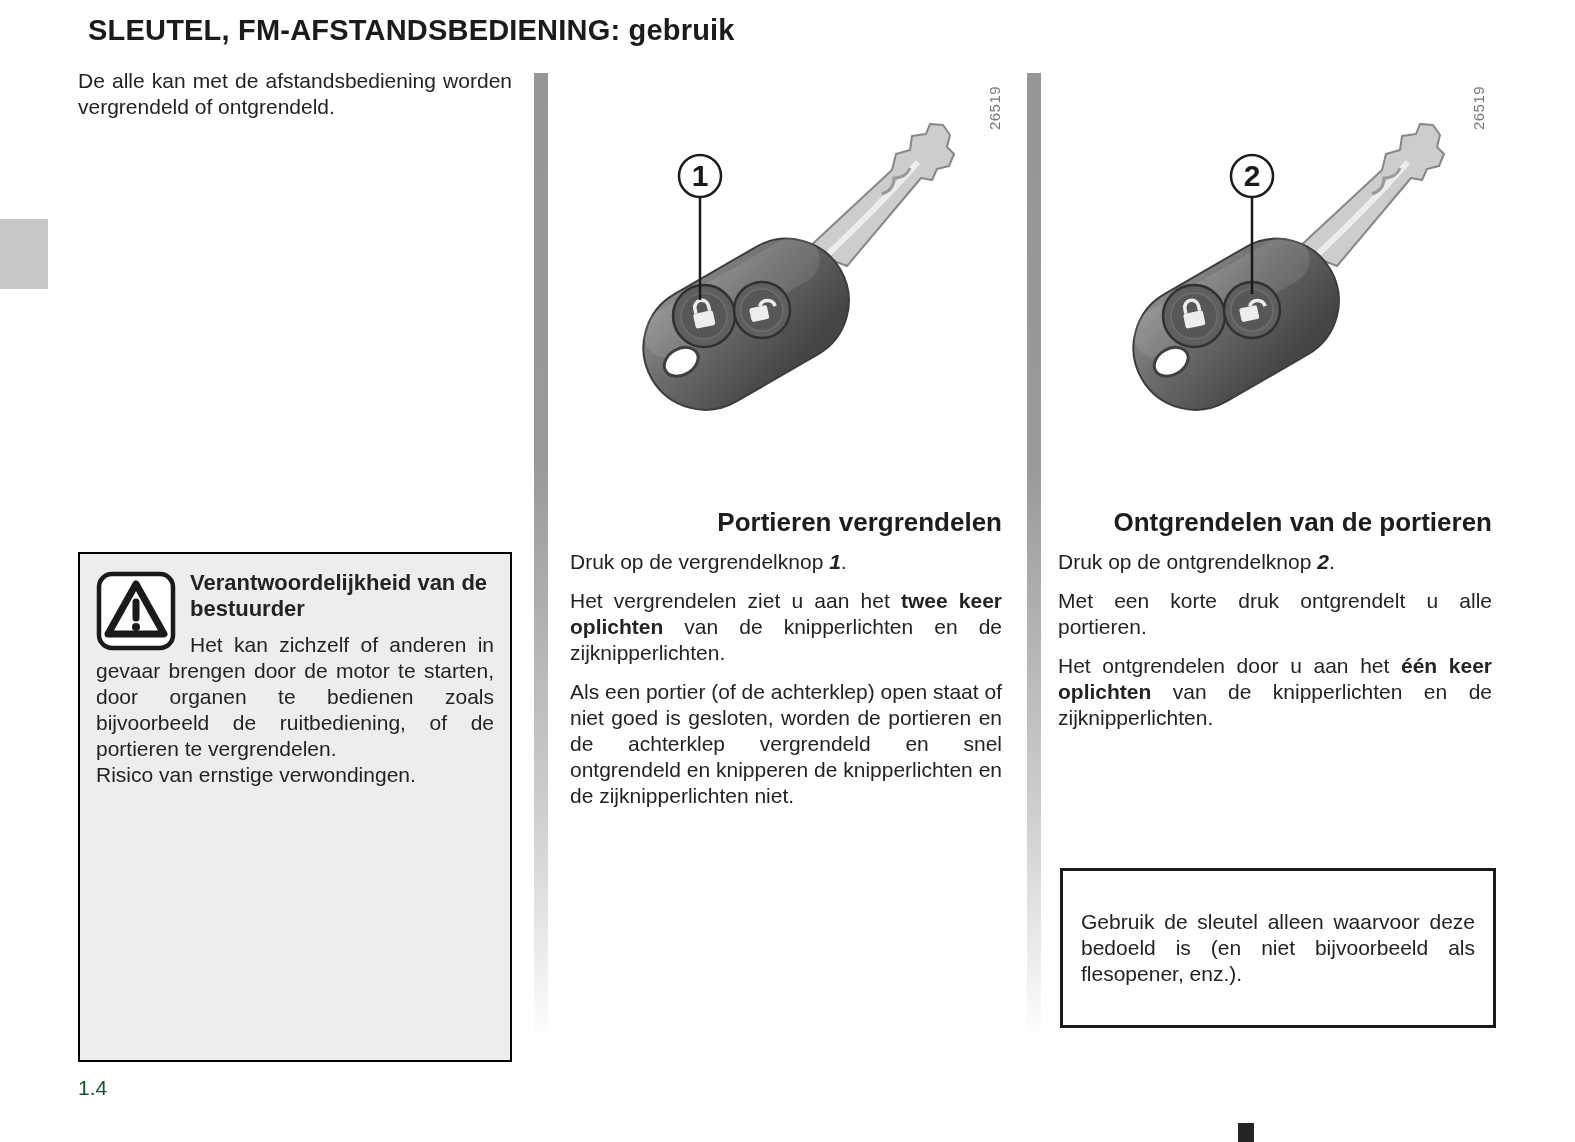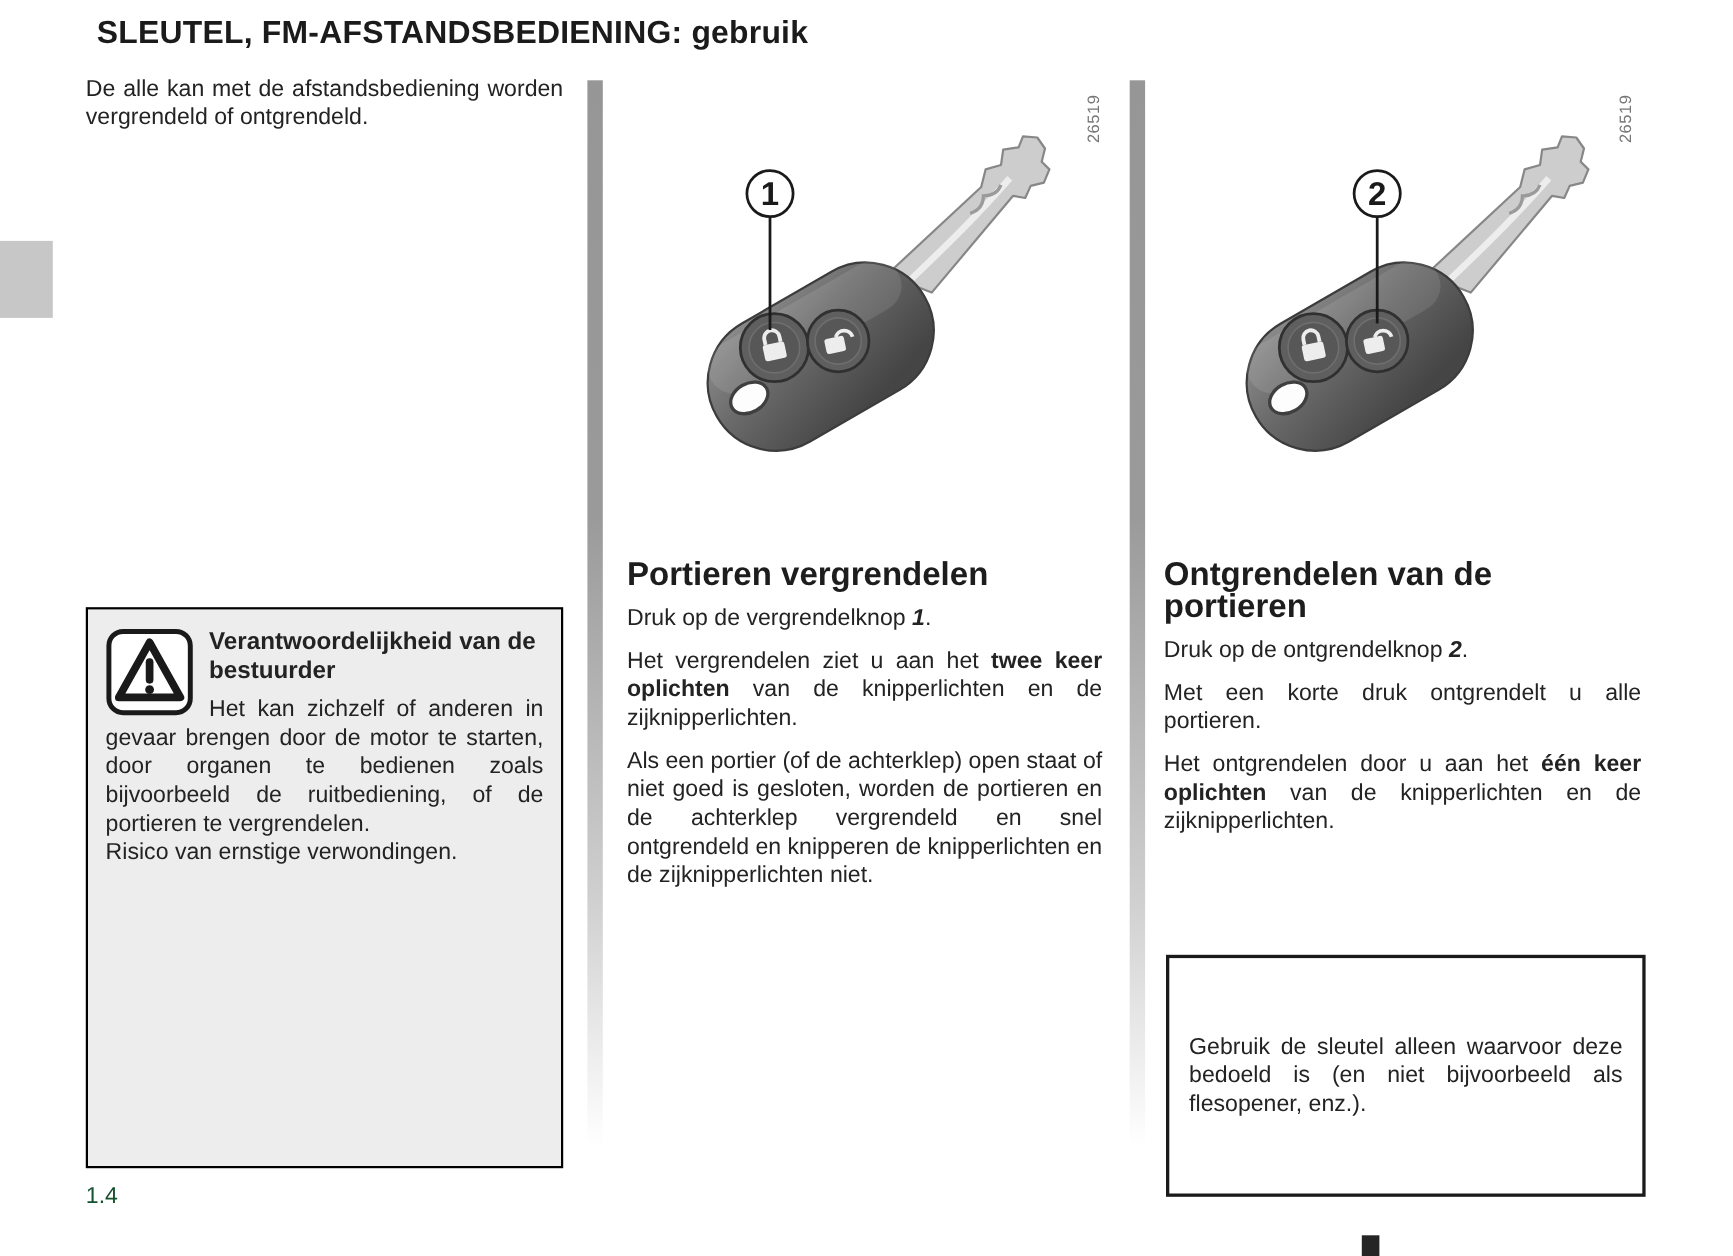--- a/index.html
+++ b/index.html
@@ -20,22 +20,22 @@
   .side-tab {
     position: absolute; left: 0; top: 219px;
     width: 48px; height: 70px; background: #c7c7c7;
   }
   .col { position: absolute; font-size: 21px; line-height: 26px; text-align: justify; }
   .col p { margin: 0 0 13px 0; }
   .col-left { left: 78px; top: 68px; width: 434px; }
   .col-mid  { left: 570px; top: 508px; width: 432px; }
   .col-right{ left: 1058px; top: 508px; width: 434px; }
   .col h2 {
-    font-size: 30px; font-weight: bold; color: #1d1d1d;
-    line-height: 29px; margin: 0 0 12px 0; text-align: left;
+    font-size: 26px; font-weight: bold; color: #1d1d1d;
+    line-height: 29px; margin: 0 0 12px 0; text-align: right;
   }
   .num-ref { font-weight: bold; font-style: italic; }
   .warning-box {
     position: absolute; left: 78px; top: 552px;
     width: 434px; height: 510px;
     background: #ededed; border: 2px solid #000000;
     padding: 14px 16px;
     font-size: 21px; line-height: 26px; text-align: justify;
   }
   .warning-box .w-icon {
@@ -58,21 +58,21 @@
   .fig-right { left: 1110px; top: 70px; }
   .photo-ref {
     position: absolute; width: 58px; height: 16px;
     font-size: 15px; color: #777777; letter-spacing: 0.5px;
     text-align: center; transform: rotate(-90deg);
   }
   .ref-mid { left: 965px; top: 100px; }
   .ref-right { left: 1449px; top: 100px; }
   .note-box {
     position: absolute; left: 1060px; top: 868px;
-    width: 436px; height: 220px;
+    width: 436px; height: 160px;
     border: 3px solid #1a1a1a; background: #ffffff;
     display: flex; align-items: center;
     padding: 25px 18px;
     font-size: 21px; line-height: 26px; text-align: justify;
   }
   .page-number {
     position: absolute; left: 78px; top: 1076px;
     font-size: 21px; color: #14532d;
   }
   .end-marker {

